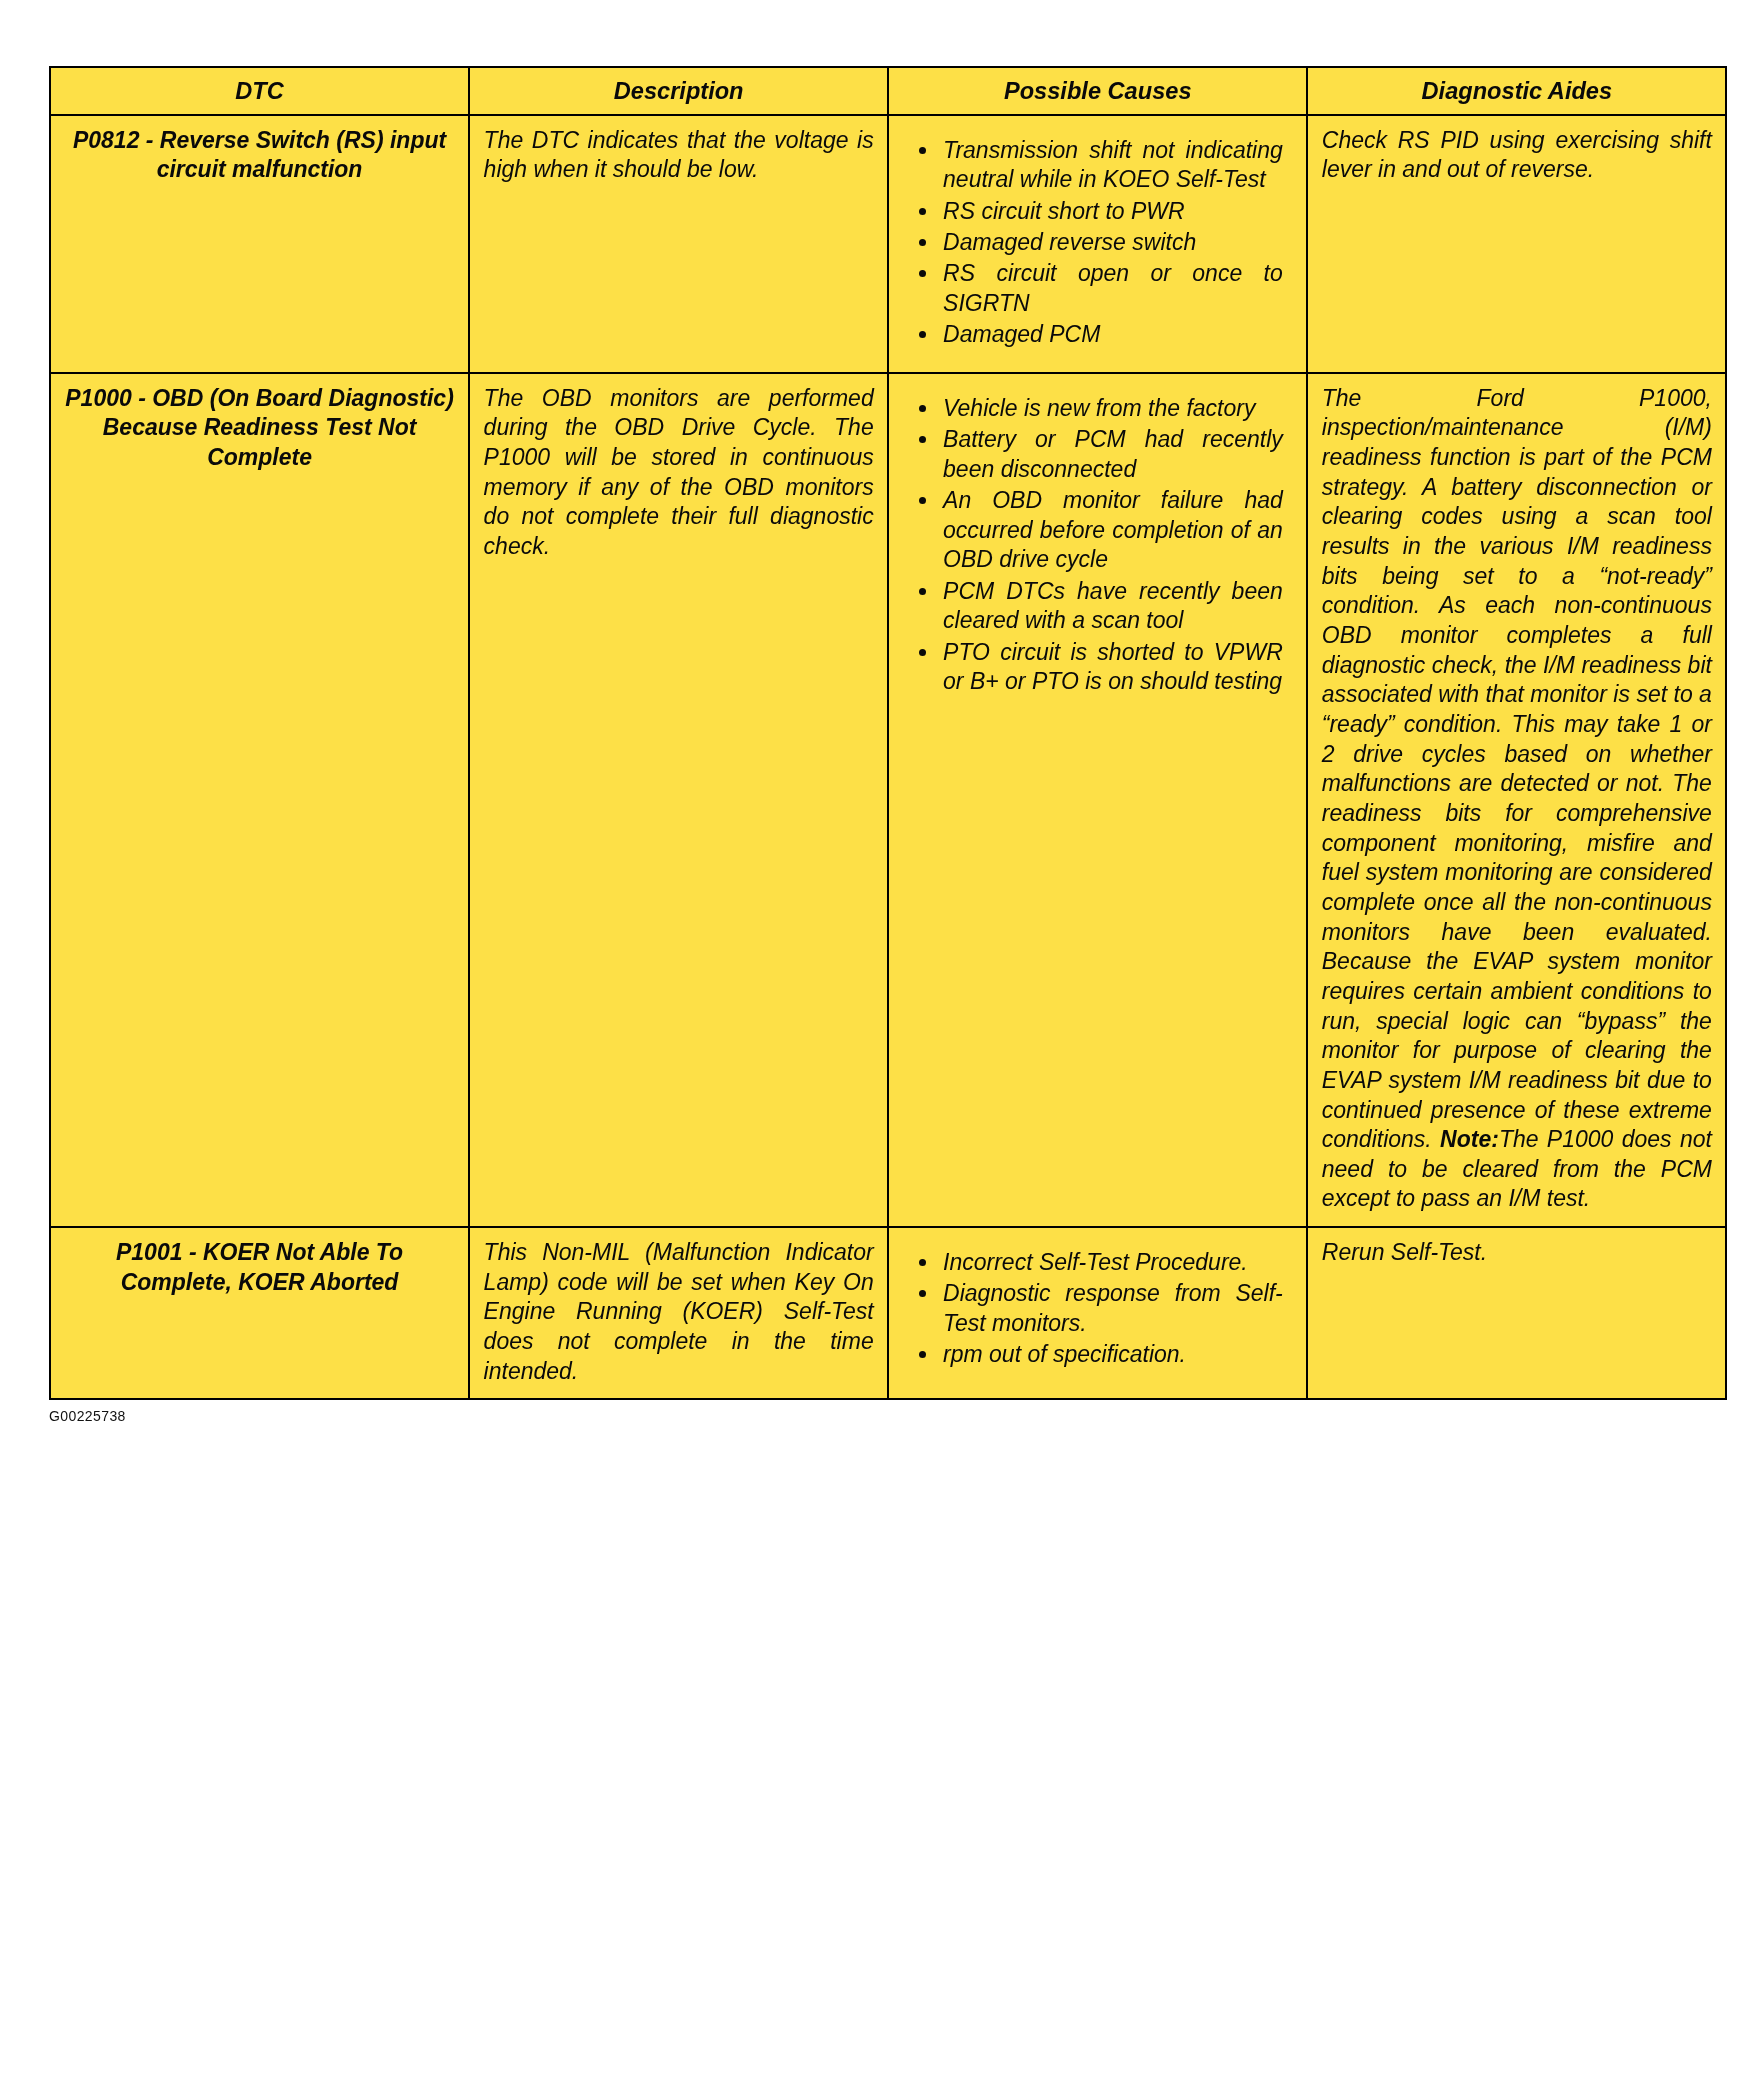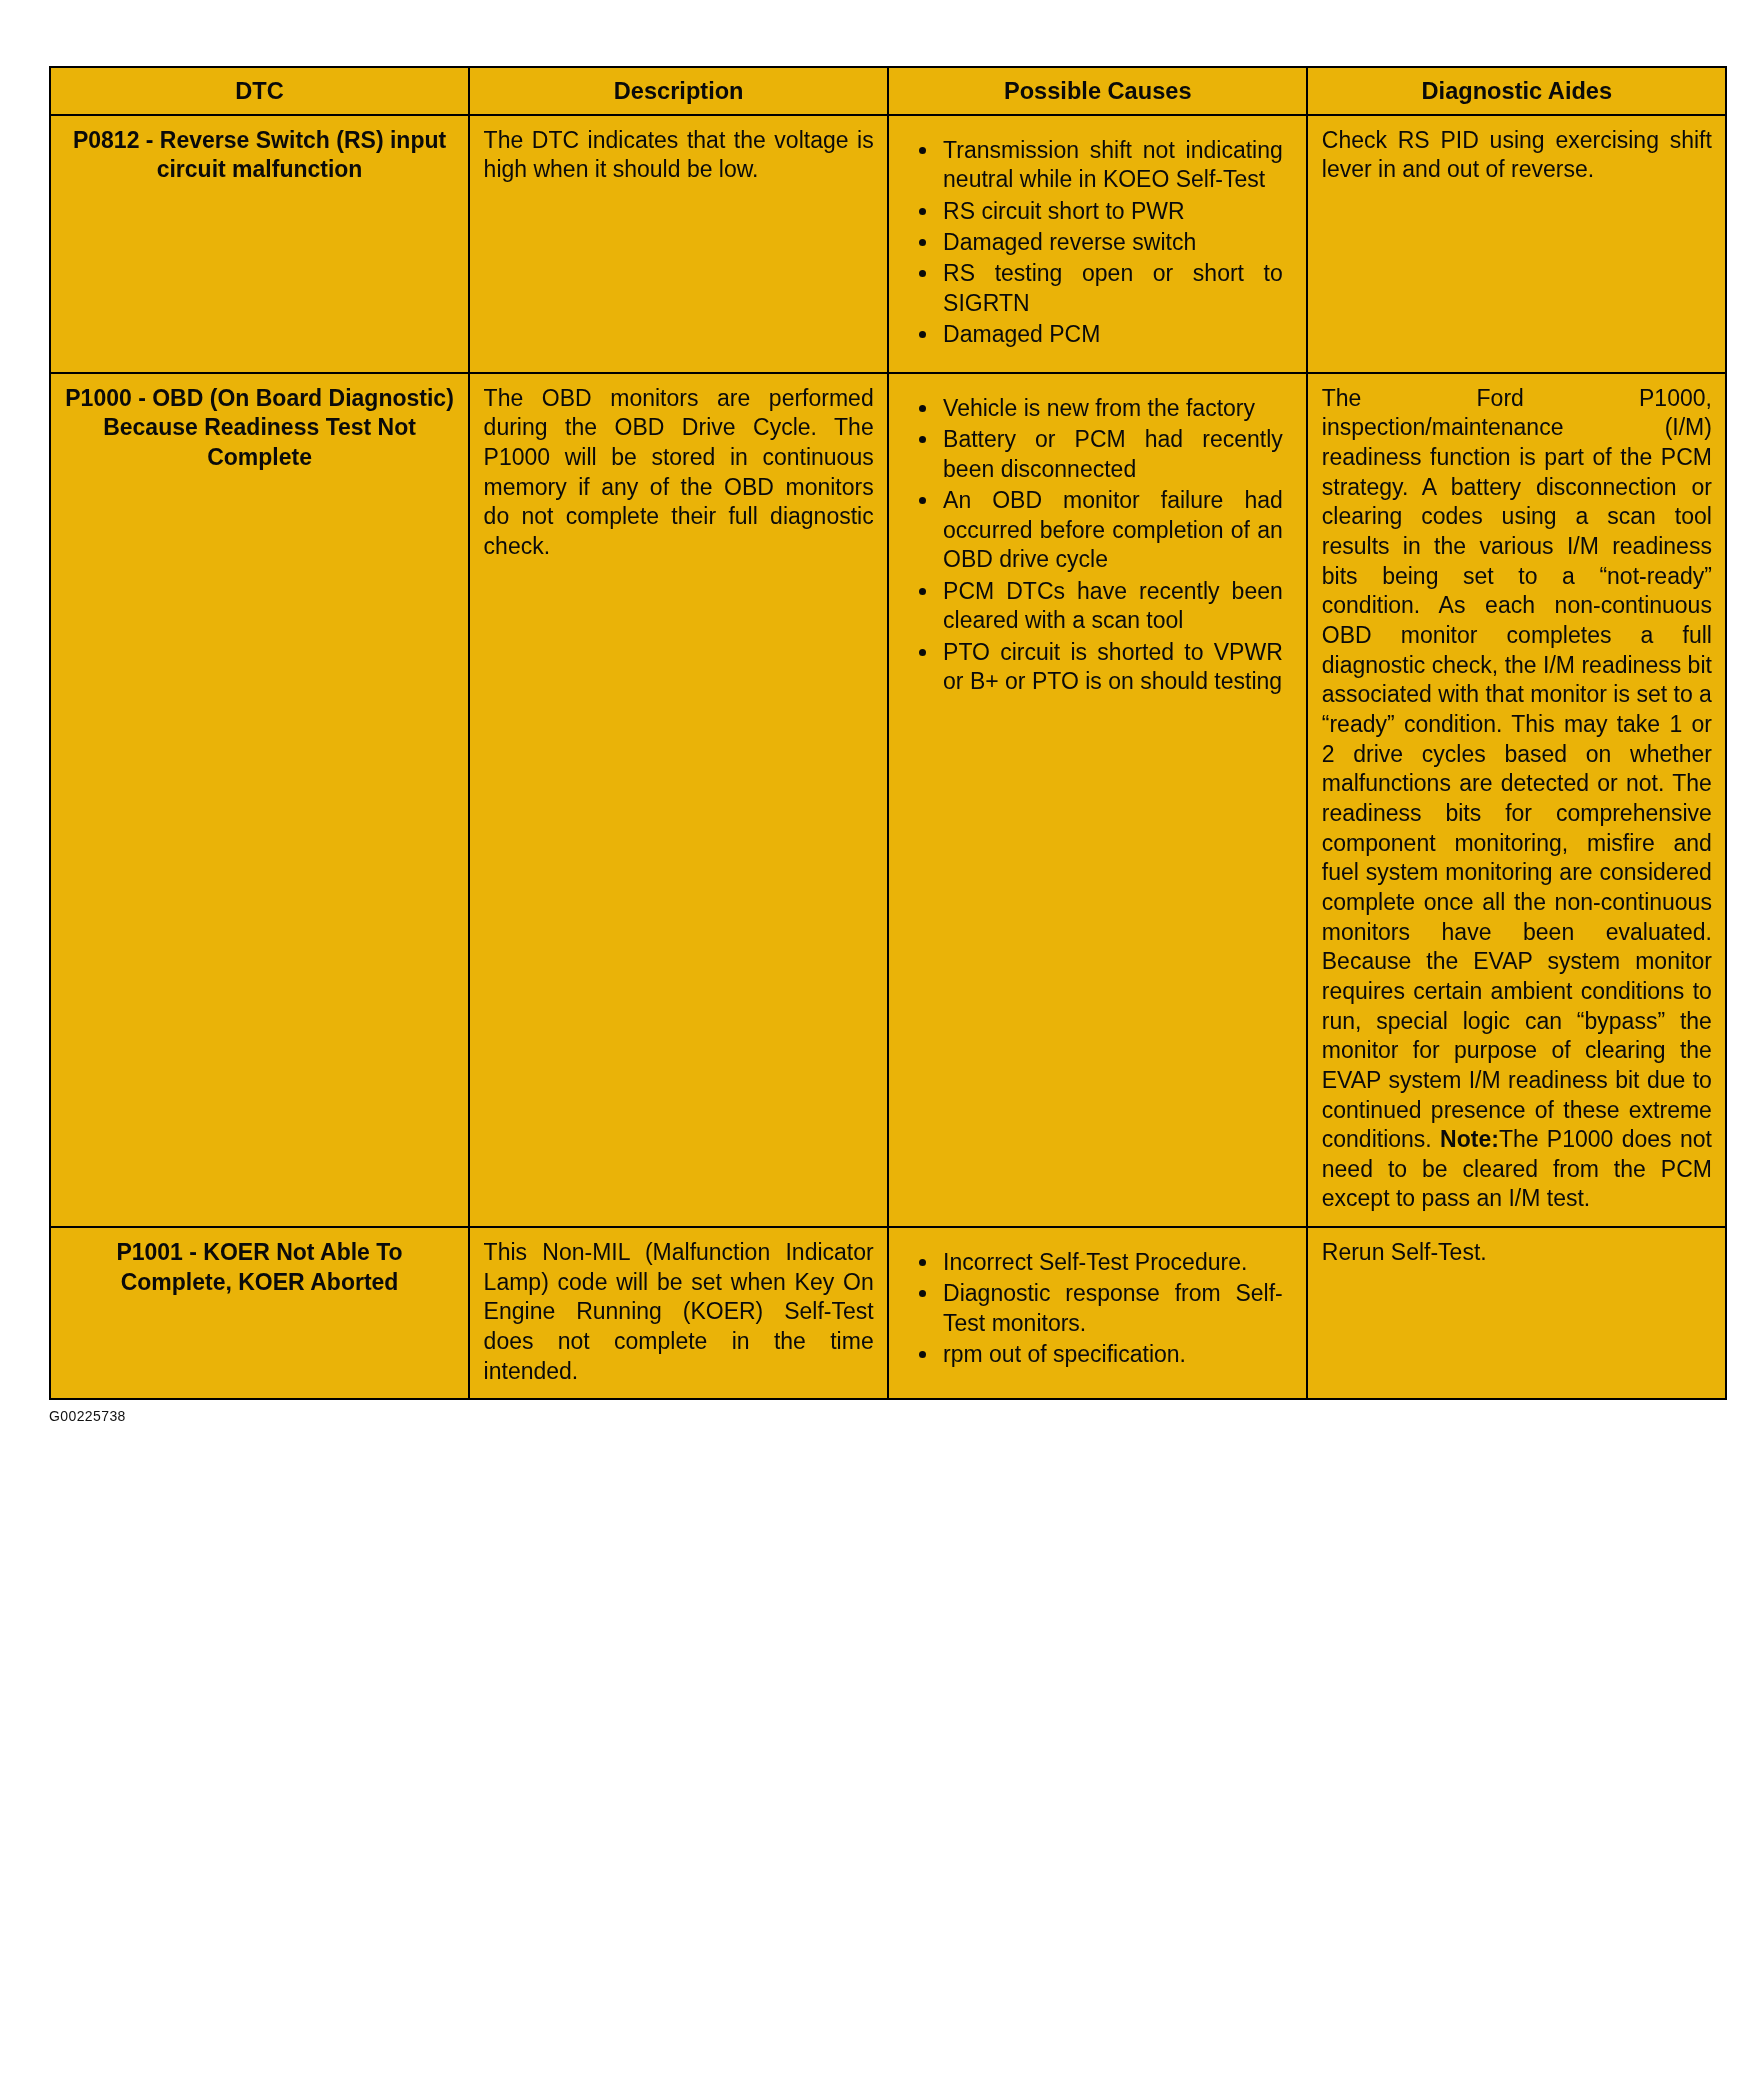--- a/index.html
+++ b/index.html
@@ -12,21 +12,22 @@
   body {
     width: 1746px;
     min-height: 2090px;
     box-sizing: border-box;
     padding: 66px 18.6px 17px 49px;
   }
   table.dtc-table {
     border-collapse: collapse;
     width: 100%;
     table-layout: fixed;
-    background: #eab308;
+    background: #fde047;
+    font-style: italic;
   }
   table.dtc-table col { width: 25%; }
   table.dtc-table th,
   table.dtc-table td {
     border: 2.5px solid #000000;
     vertical-align: top;
     padding: 10px 13.5px 11.8px 13.5px;
     font-size: 23px;
     line-height: 1.29;
     overflow-wrap: break-word;
@@ -86,21 +87,21 @@
     <tbody>
 
       <tr>
         <td class="col-dtc">P0812 - Reverse Switch (RS) input circuit malfunction</td>
         <td class="col-desc">The DTC indicates that the voltage is high when it should be low.</td>
         <td class="col-causes">
           <ul>
             <li>Transmission shift not indicating neutral while in KOEO Self-Test</li>
             <li>RS circuit short to PWR</li>
             <li>Damaged reverse switch</li>
-            <li>RS testing open or short to SIGRTN</li>
+            <li>RS circuit open or once to SIGRTN</li>
             <li>Damaged PCM</li>
           </ul>
         </td>
         <td class="col-aides">
           <span>Check RS PID using exercising shift lever in and out of reverse.</span>
         </td>
       </tr>
 
       <tr>
         <td class="col-dtc">P1000 - OBD (On Board Diagnostic) Because Readiness Test Not Complete</td>

